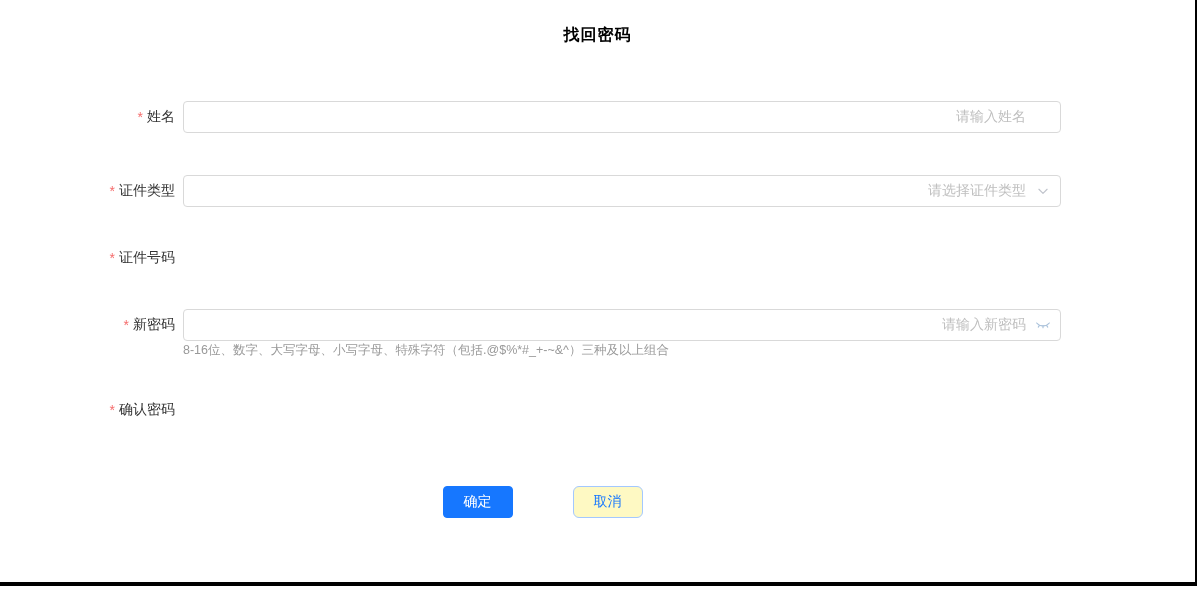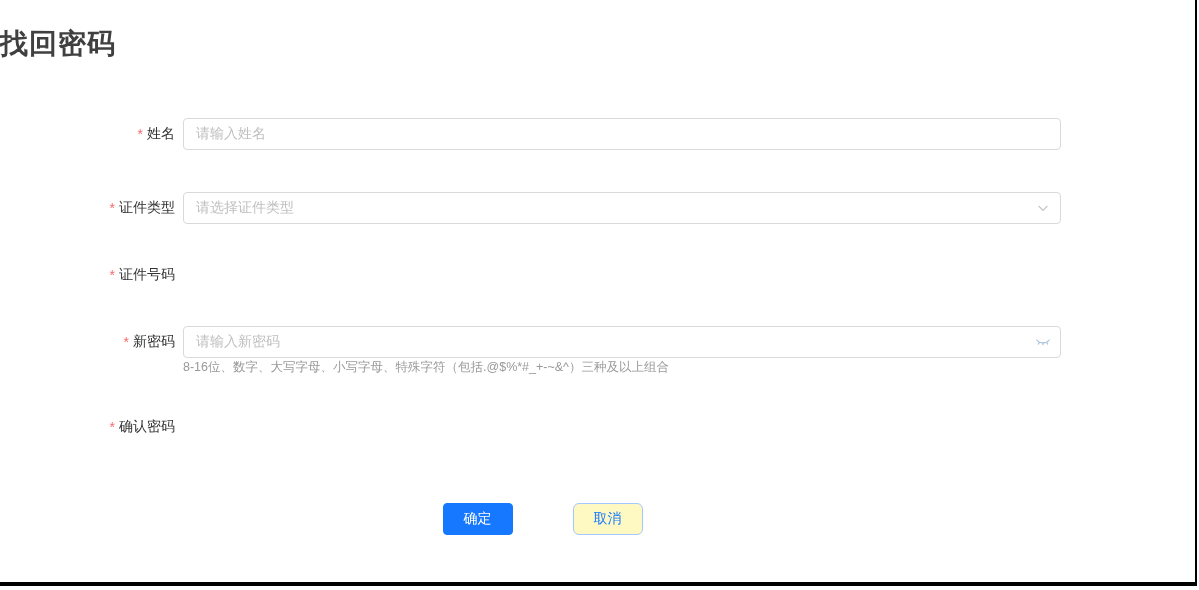--- a/index.html
+++ b/index.html
@@ -10,23 +10,24 @@
   }
   .page {
     position: relative;
     width: 1197px; height: 586px;
     background: #ffffff;
     border-right: 2px solid #000000;
     border-bottom: 4px solid #000000;
   }
   .page-title {
     padding-top: 25px;
-    font-size: 28px;
+    text-align: center;
+    font-size: 16px;
     font-weight: 700;
-    color: #404040;
+    color: #000000;
     letter-spacing: 1px;
   }
   .form {
     margin-top: 55px;
     margin-right: 134px; 
   }
   .form-row {
     display: flex;
     align-items: flex-start;
     margin-bottom: 35px;
@@ -56,20 +57,21 @@
     width: 100%;
     height: 32px;
     border: 1px solid #d9d9d9;
     border-radius: 4px;
     padding: 0 34px 0 12px;
     font-size: 14px;
     color: #333333;
     background: #ffffff;
     outline: none;
     font-family: Liberation Serif, serif;
+    text-align: right;
   }
   .text-input::placeholder { color: #bfbfbf; opacity: 1; }
   .suffix-icon {
     position: absolute;
     right: 10px;
     top: 50%;
     transform: translateY(-50%);
     width: 16px; height: 16px;
     display: flex; align-items: center; justify-content: center;
     cursor: pointer;

